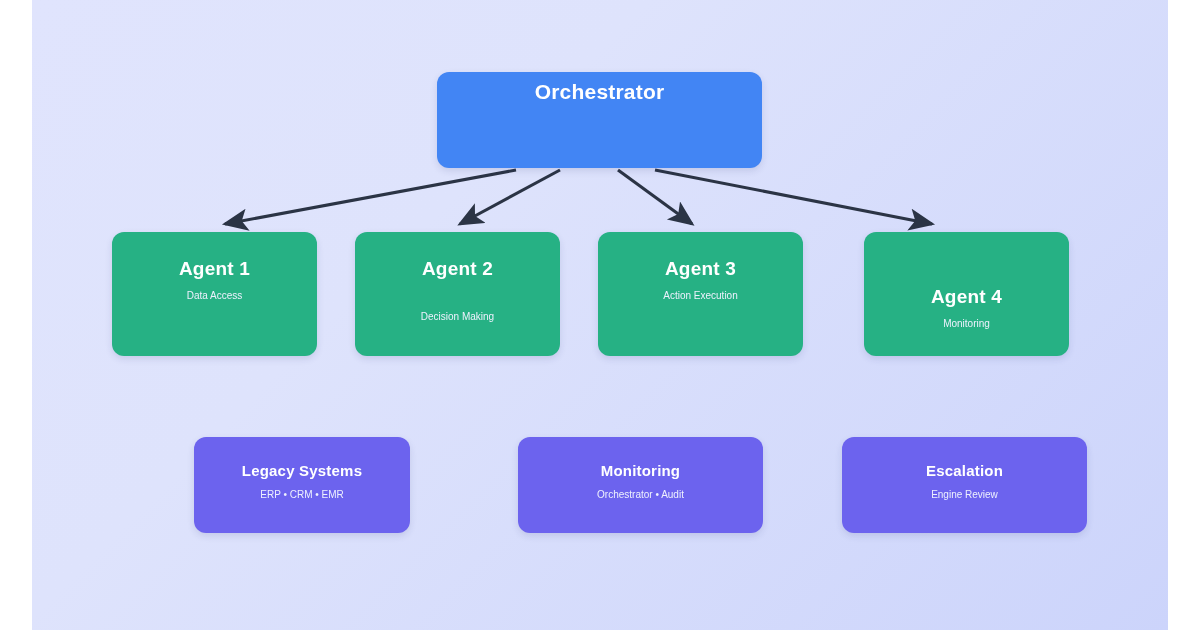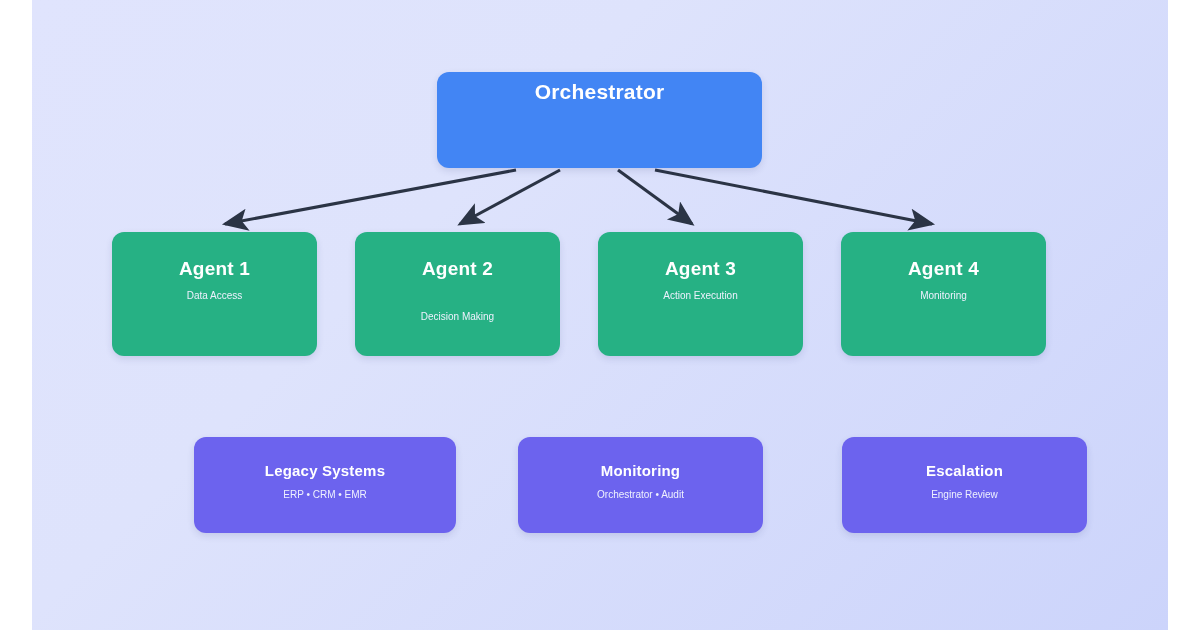--- a/index.html
+++ b/index.html
@@ -66,32 +66,32 @@
     width: 205px;
     height: 124px;
     background: #26b184;
     padding-top: 26px;
   }
   .agent .title { font-size: 19px; }
   .agent .subtitle { font-size: 10px; margin-top: 10px; }
   #agent-1 { left: 80px; }
   #agent-2 { left: 323px; gap: 21px; }
   #agent-3 { left: 566px; }
-  #agent-4 { left: 809px; }
+  #agent-4 { left: 832px; justify-content: center; }
 
   
   .support {
     top: 437px;
     height: 96px;
     background: #6c63ee;
     padding-top: 25px;
   }
   .support .title { font-size: 15px; }
   .support .subtitle { font-size: 10px; margin-top: 10px; }
-  #support-legacy     { left: 162px; width: 262px; }
+  #support-legacy     { left: 162px; width: 216px; }
   #support-monitoring { left: 486px; width: 245px; }
   #support-escalation { left: 810px; width: 245px; }
 
   #edges {
     position: absolute;
     left: 0; top: 0;
     width: 1136px;
     height: 630px;
     z-index: 1;
   }

